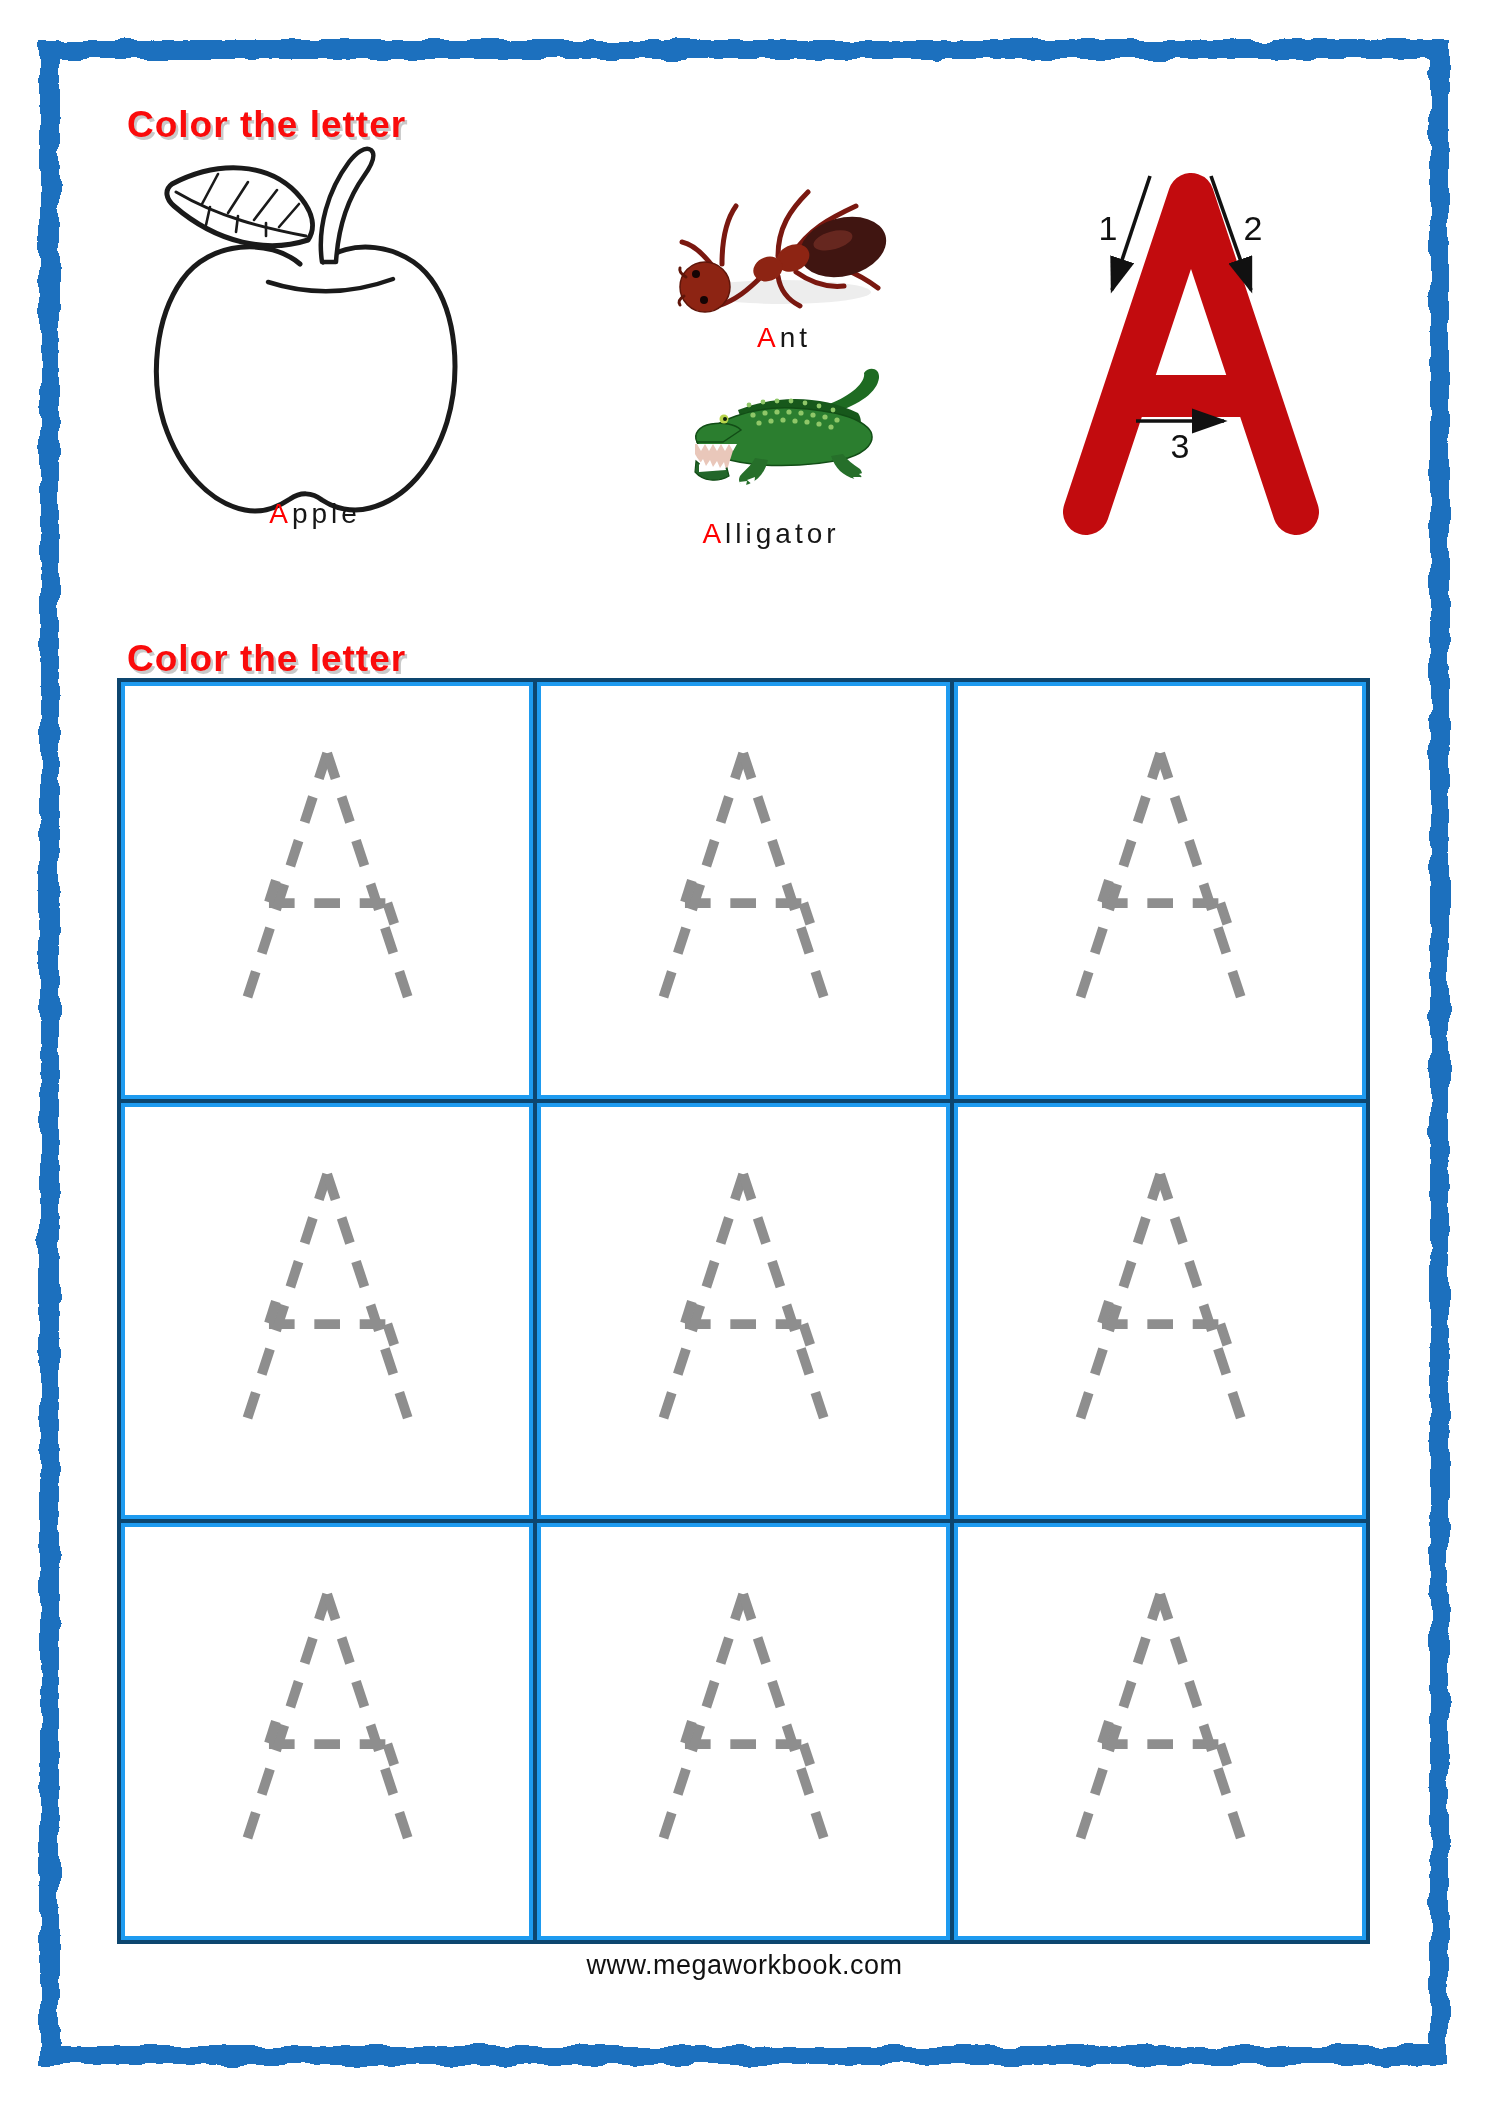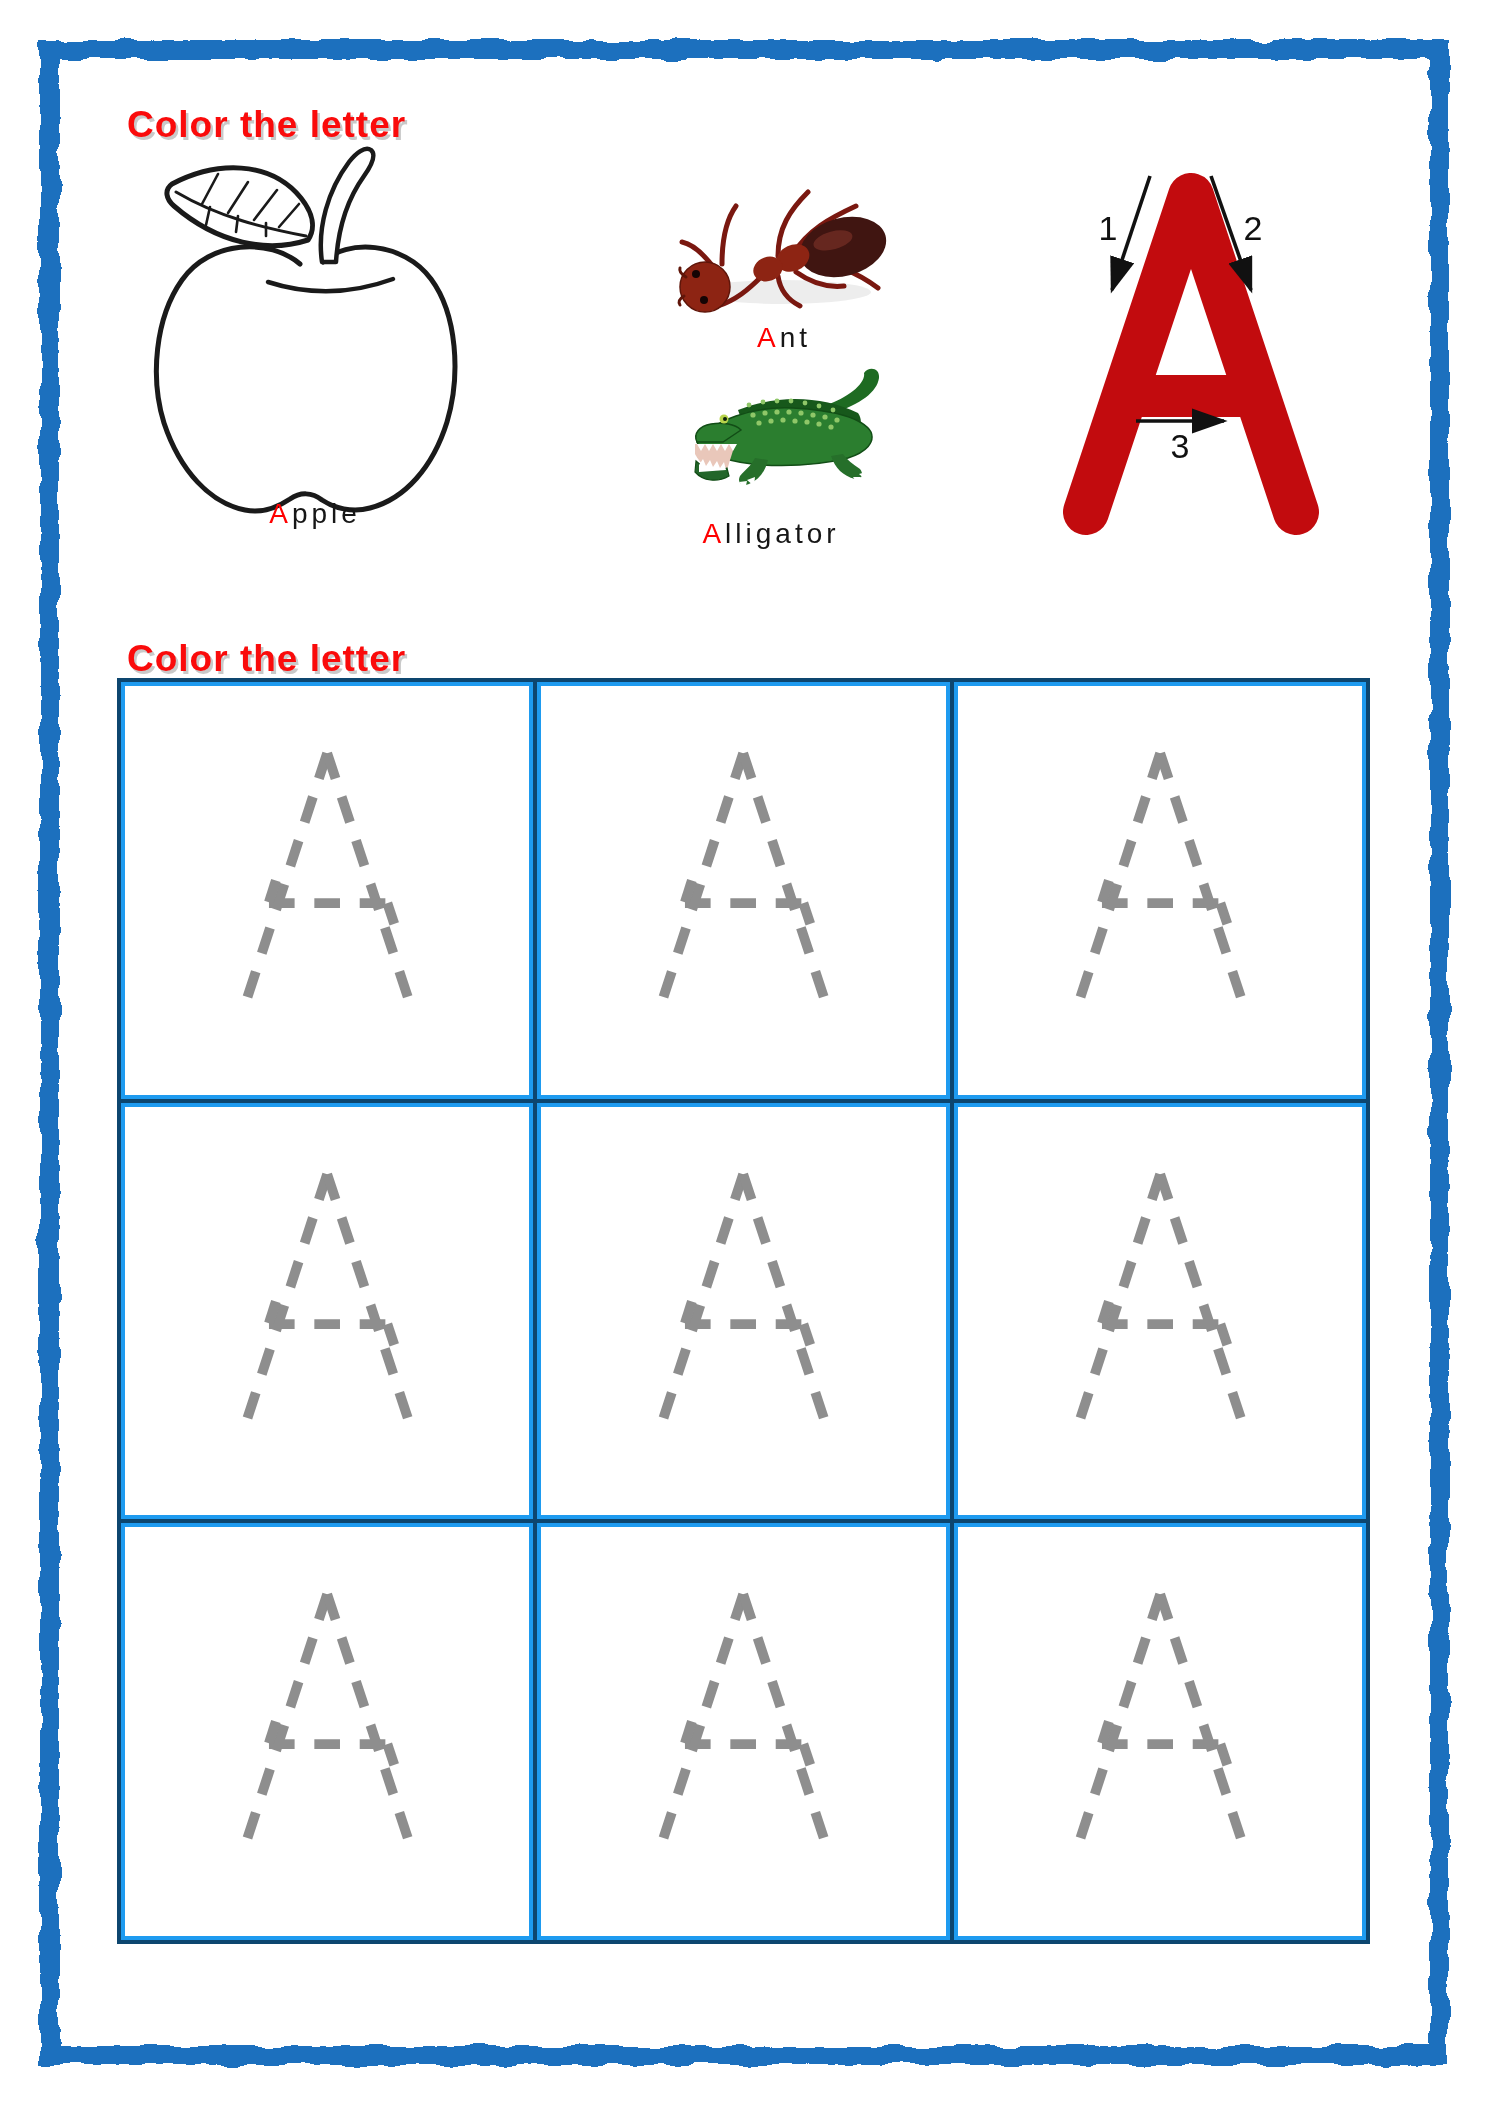--- a/index.html
+++ b/index.html
@@ -270,14 +270,15 @@
             <path d="M150 224 L270 224" stroke-dasharray="26 20"></path>
             <path d="M157 201 L150 223"></path>
                 <path d="M270 224 L277 245"></path>
           </g>
         </svg>
       </td>
     </tr>
   </tbody>
     </table>
 
+  <div id="footer-url">www.megaworkbook.com</div>
 
 </div>
 
 </body></html>

